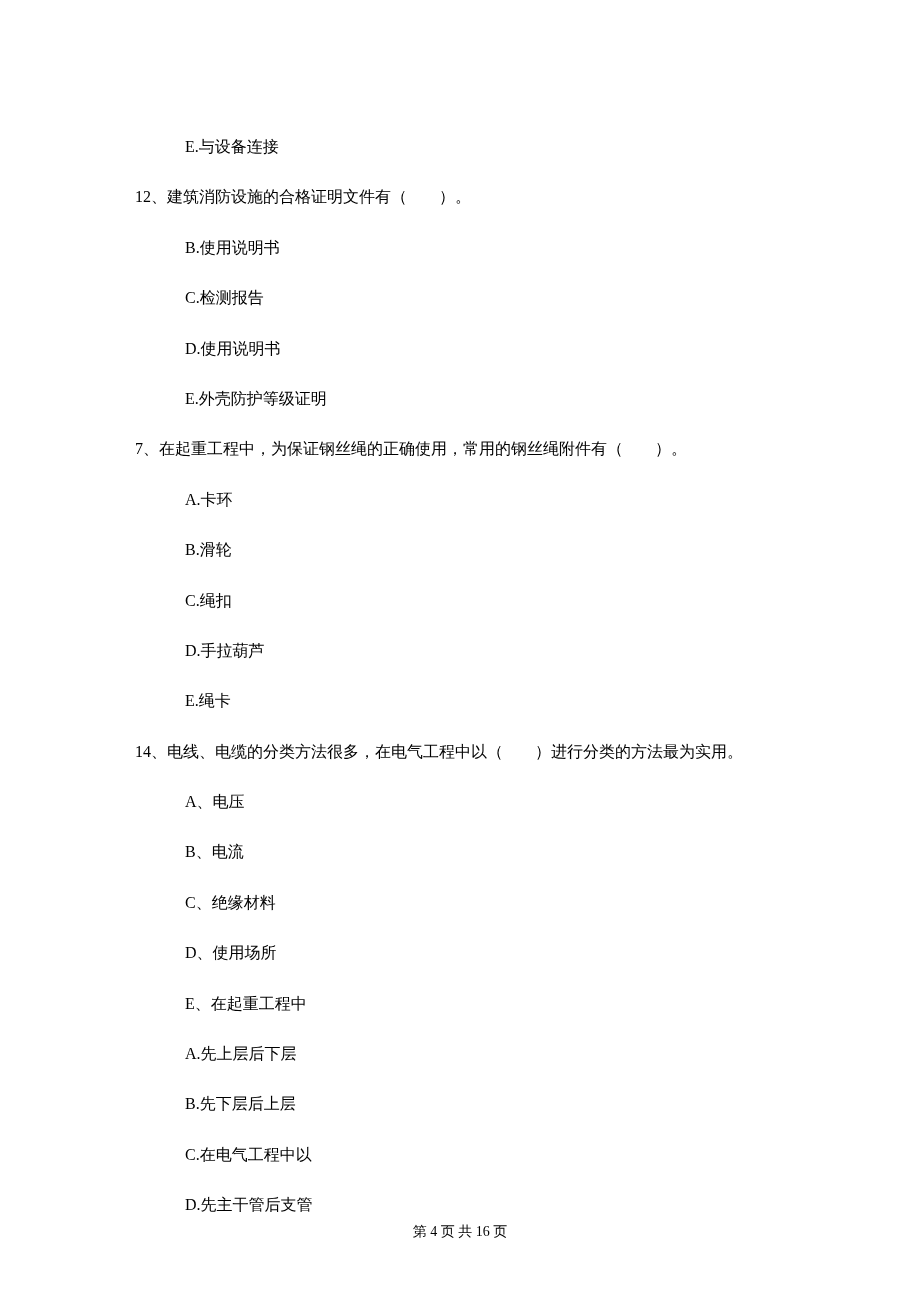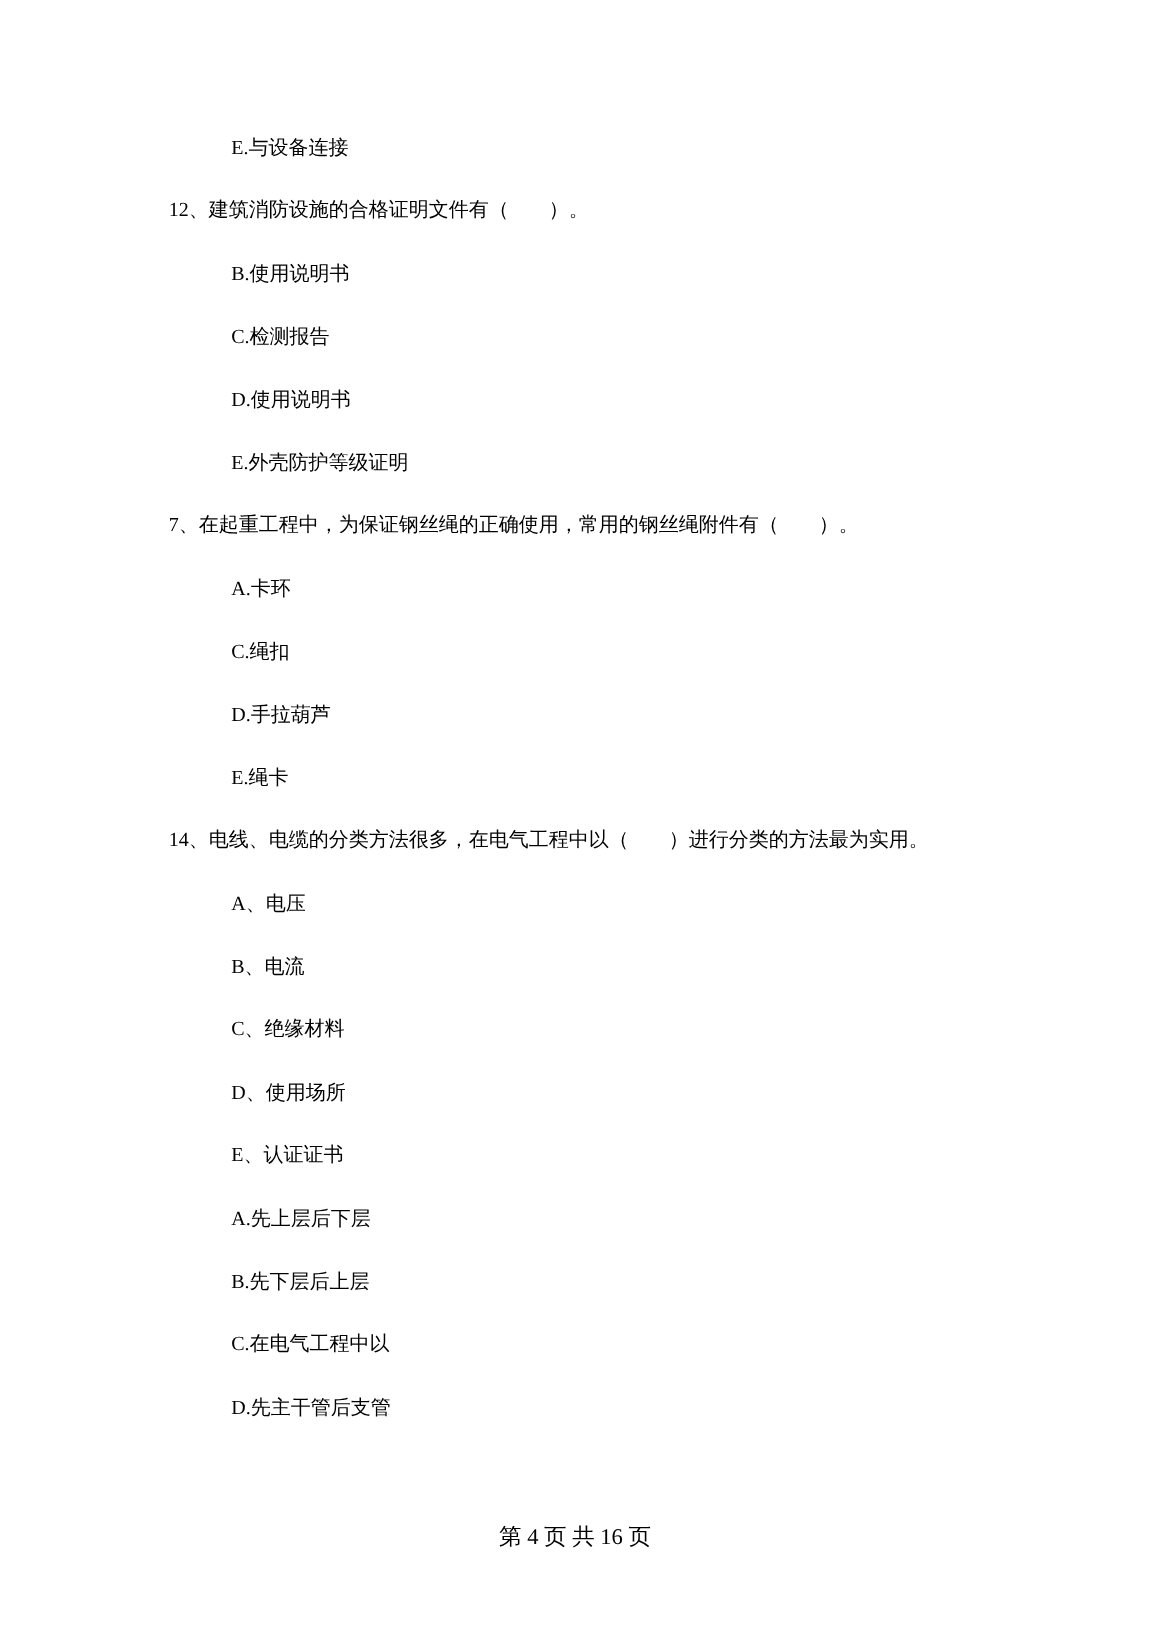--- a/index.html
+++ b/index.html
@@ -17,58 +17,60 @@
     font-size: 16px;
     line-height: 1.4;
     box-sizing: border-box;
     padding-top: 108px;
     padding-left: 135px;
     padding-right: 120px;
   }
   .option {
     margin-left: 50px;
     margin-bottom: 28px;
+    margin-top: 28px;
   }
   .question-stem {
     margin-bottom: 28px;
   }
   .footer {
     position: absolute;
     bottom: 60px;
     left: 0;
     width: 920px;
     text-align: center;
-    font-size: 18px;
+    font-size: 14px;
   }
 </style>
 </head>
 <body>
 
 <div class="page">
 
   <div class="option">E.与设备连接</div>
 
   <div class="question-stem">12、建筑消防设施的合格证明文件有（　　）。</div>
   <div class="option">B.使用说明书</div>
   <div class="option">C.检测报告</div>
   <div class="option">D.使用说明书</div>
   <div class="option">E.外壳防护等级证明</div>
 
   <div class="question-stem">7、在起重工程中，为保证钢丝绳的正确使用，常用的钢丝绳附件有（　　）。</div>
   <div class="option">A.卡环</div>
+  <div class="option">B.滑轮</div>
   <div class="option">C.绳扣</div>
   <div class="option">D.手拉葫芦</div>
   <div class="option">E.绳卡</div>
 
   <div class="question-stem">14、电线、电缆的分类方法很多，在电气工程中以（　　）进行分类的方法最为实用。</div>
   <div class="option">A、电压</div>
   <div class="option">B、电流</div>
   <div class="option">C、绝缘材料</div>
   <div class="option">D、使用场所</div>
-  <div class="option">E、认证证书</div>
+  <div class="option">E、在起重工程中</div>
 
   <div class="option">A.先上层后下层</div>
   <div class="option">B.先下层后上层</div>
   <div class="option">C.在电气工程中以</div>
   <div class="option">D.先主干管后支管</div>
 
   <div class="footer">第 4 页 共 16 页</div>
 </div>
 
 </body></html>

